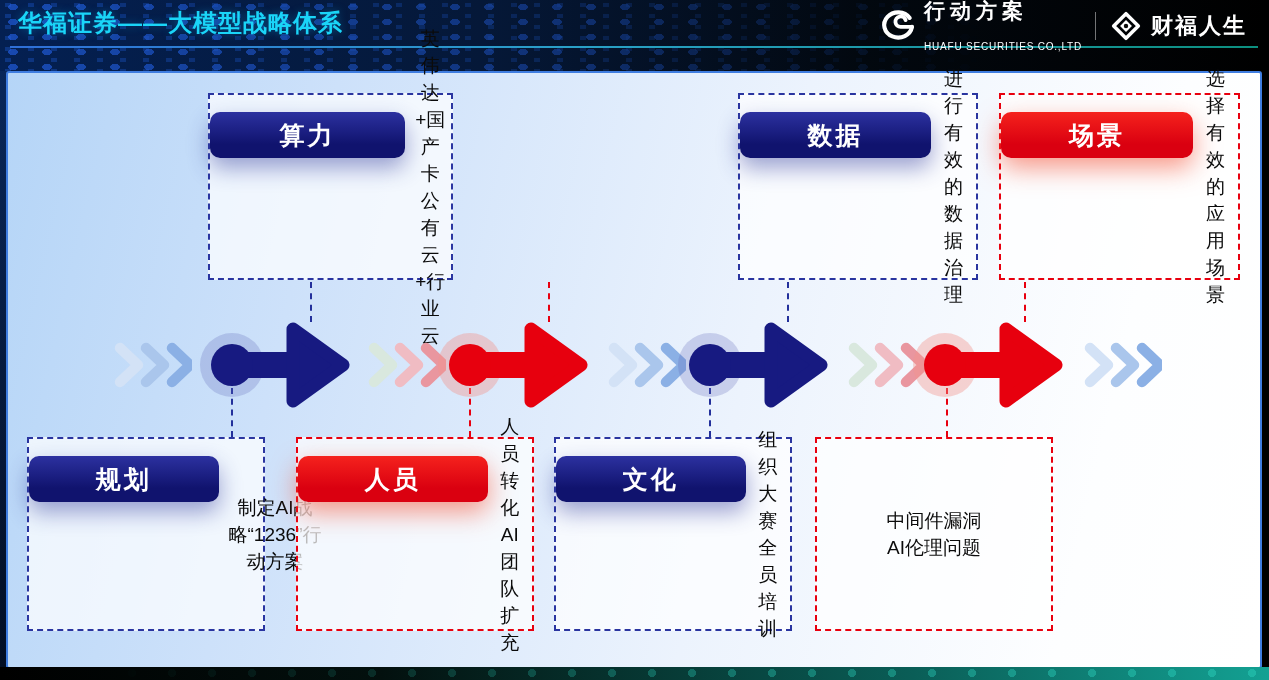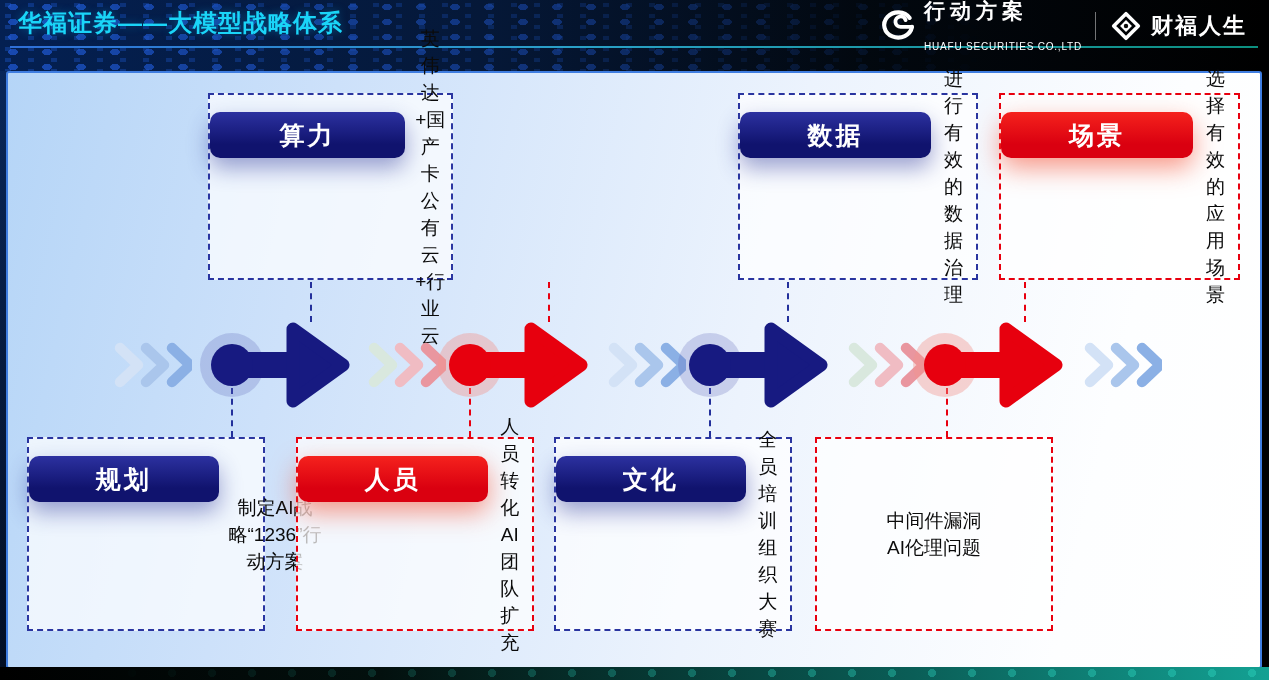--- a/index.html
+++ b/index.html
@@ -150,22 +150,22 @@
     <div class="desc">
       <div>人员转化</div>
       <div>AI团队扩充</div>
     </div>
   </div>
   <div class="fbox navy" style="left:554px;top:437px;width:238px;height:194px">
     <div class="pill navy-pill">
         <span>文化</span>
       </div>
     <div class="desc">
+      <div>组织大赛</div>
       <div>全员培训</div>
-      <div>组织大赛</div>
     </div>
   </div>
   <div class="fbox red" style="left:815px;top:437px;width:238px;height:194px">
     <div class="desc">
       <div>中间件漏洞</div>
       <div>AI伦理问题</div>
     </div>
   </div>
 
   <div class="vline navy" style="left:310px;top:282px;height:40px"></div>

